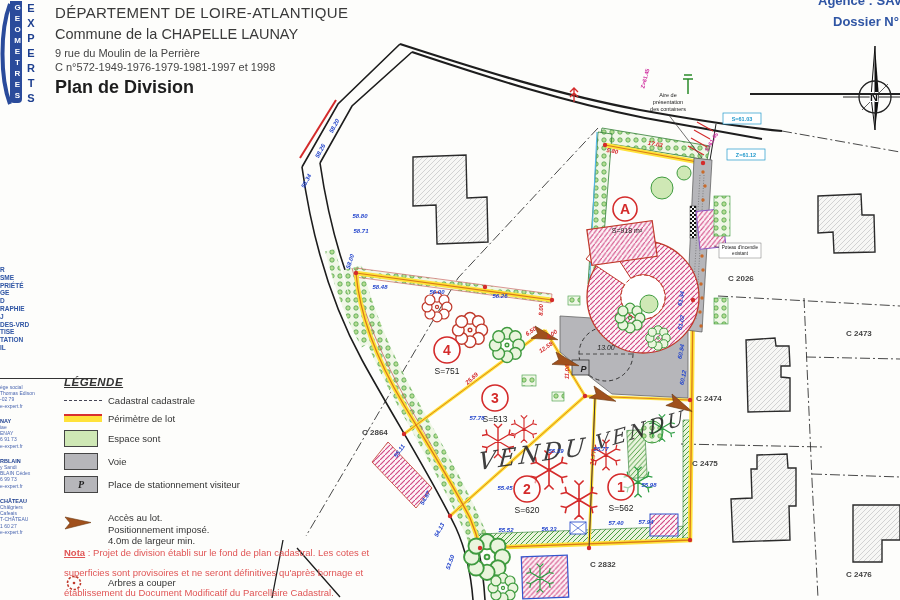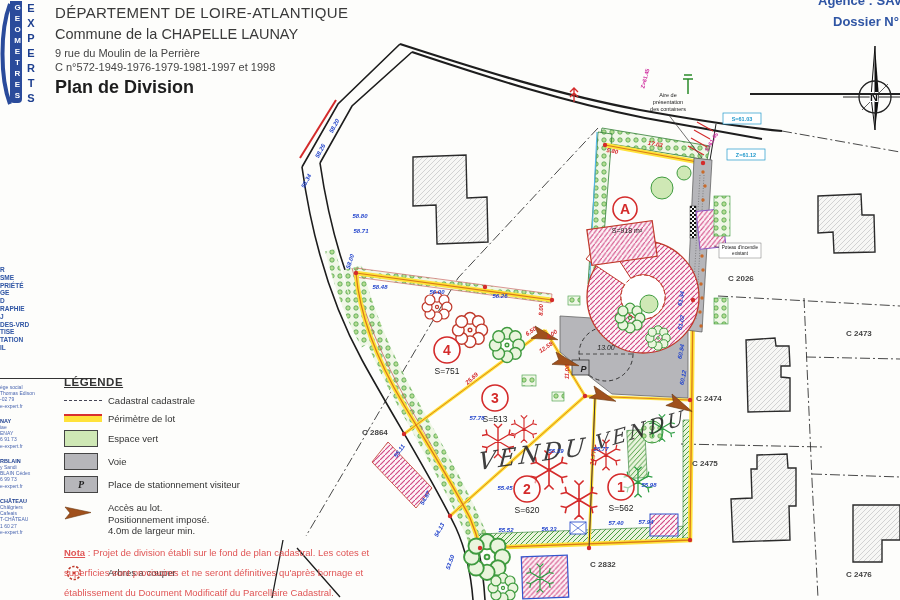--- a/index.html
+++ b/index.html
@@ -25,21 +25,21 @@
   .logo-col2{left:23px;top:1px;width:14px;height:106px;color:#1d3f8f;font-size:11px;font-weight:bold;
              writing-mode:vertical-rl;text-orientation:upright;letter-spacing:3px;text-align:center;}
   
   .svc{left:0;top:266px;color:#2f55a4;font-size:6.5px;font-weight:bold;line-height:7.8px;}
   .side-div{left:0;top:378px;width:92px;border-top:1px solid #333;}
   .offices{left:0;top:384px;font-size:5px;color:#4a66b0;line-height:6.2px;}
   .office{margin-bottom:9px;}
   .office .ti{font-size:5.5px;font-weight:bold;color:#1d3f8f;}
   
   .legend{left:64px;top:376px;width:250px;}
-  .lg-title{font-size:11.5px;font-weight:bold;color:#333;text-decoration:underline;letter-spacing:.5px;margin-bottom:7px;}
+  .lg-title{font-size:11.5px;font-weight:bold;color:#333;text-decoration:underline;letter-spacing:.5px;margin-bottom:7px;font-style:italic;}
   .lg-row{display:flex;align-items:center;margin-top:6px;}
   .lg-sw{width:44px;flex:0 0 44px;display:flex;align-items:center;}
   .lg-lb{font-size:9.5px;color:#333;line-height:11.5px;}
   .sw-proj{width:38px;border-top:1.4px dashed #445;}
   .sw-peri{width:38px;height:6px;background:#ffe23a;border-top:2.5px solid #d93030;}
   .sw-green{width:32px;height:15px;background:#cfe8b5;border:1px solid #444;}
   .sw-gray{width:32px;height:15px;background:#b6b6ba;border:1px solid #444;}
   .sw-p{width:32px;height:15px;background:#b6b6ba;border:1px solid #444;display:flex;align-items:center;justify-content:center;
         font-family:"Liberation Serif",serif;font-style:italic;font-weight:bold;font-size:10px;color:#222;}
   
@@ -446,35 +446,35 @@
     <div class="lg-row">
       <div class="lg-sw">
           <div class="sw-peri"></div>
         </div>
       <div class="lg-lb">Périmètre de lot</div>
     </div>
     <div class="lg-row">
       <div class="lg-sw">
           <div class="sw-green"></div>
         </div>
-      <div class="lg-lb">Espace vert</div>
+      <div class="lg-lb">Espace sont</div>
     </div>
     <div class="lg-row">
       <div class="lg-sw">
           <div class="sw-gray"></div>
         </div>
       <div class="lg-lb">Voie</div>
     </div>
     <div class="lg-row">
       <div class="lg-sw">
           <div class="sw-p">P</div>
         </div>
       <div class="lg-lb">Place de stationnement visiteur</div>
     </div>
-    <div class="lg-row" style="align-items:flex-start;margin-top:9px">
+    <div class="lg-row" style="align-items:flex-start;margin-top:19px">
       <div class="lg-sw" style="padding-top:4px">
         <svg width="28" height="14">
           <polygon points="1,1 27,6.5 1,13 6,7" fill="#a0501c" stroke="#6e3a12" stroke-width="0.6"></polygon>
         </svg>
       </div>
       <div>
         <div class="lg-lb">Accès au lot.</div>
         <div class="lg-lb">Positionnement imposé.</div>
         <div class="lg-lb">4.0m de largeur min.</div>
       </div>

